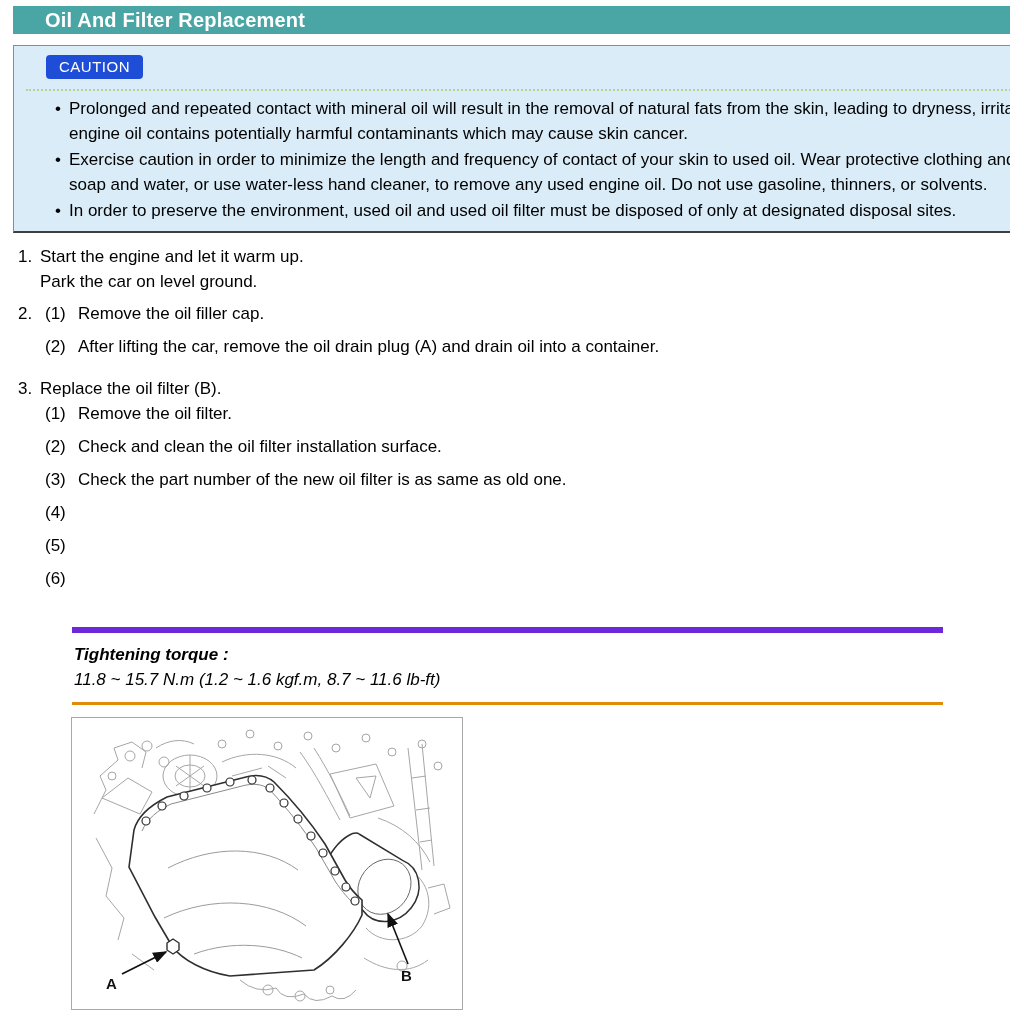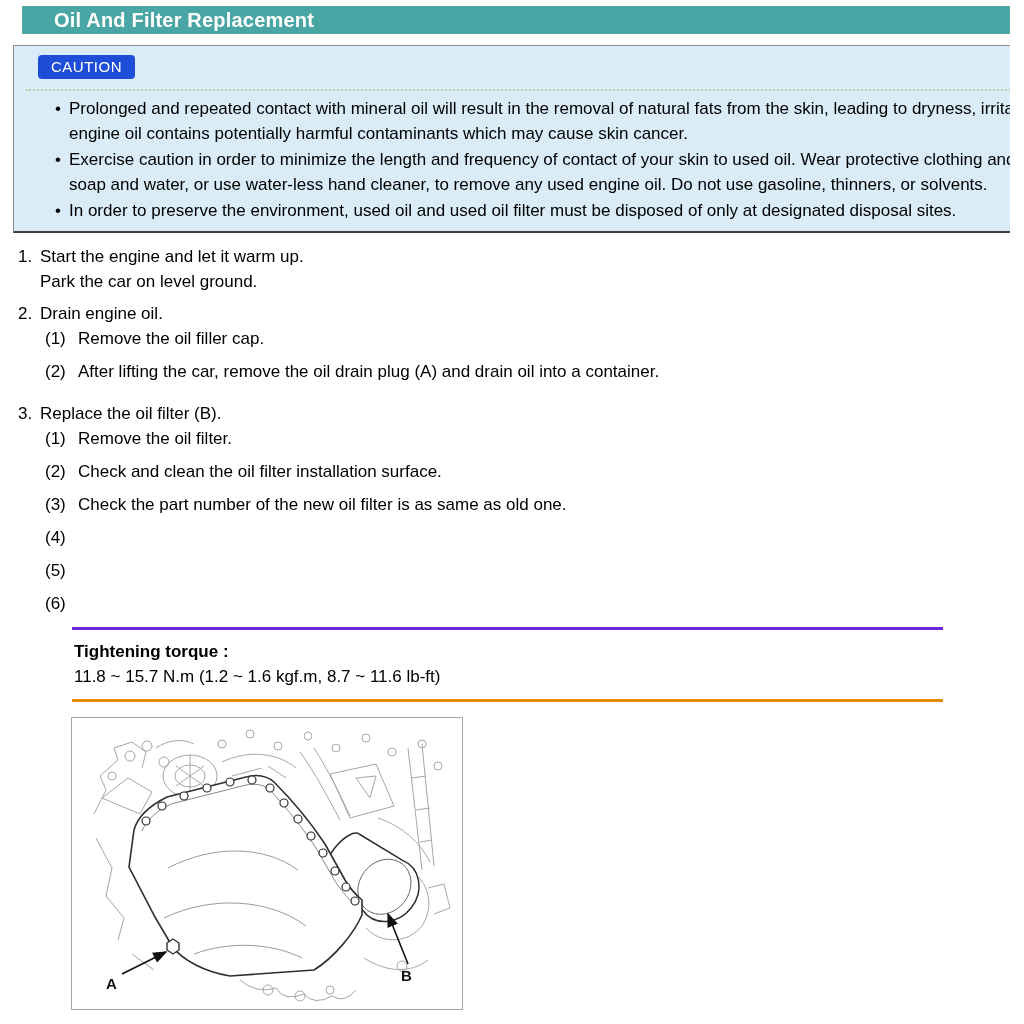--- a/index.html
+++ b/index.html
@@ -3,31 +3,31 @@
 <meta charset="utf-8">
 <style>
   html,body{margin:0;padding:0;}
   body{
     width:1024px;height:1024px;background:#ffffff;overflow:hidden;
     font-family:"Liberation Sans",sans-serif;color:#000;
   }
   .viewport{position:relative;width:1010px;height:1024px;overflow:hidden;background:#fff;}
 
   
-  .header-bar{position:absolute;left:13px;top:6px;width:997px;height:28px;background:#4aa5a5;margin-left:9px;}
+  .header-bar{position:absolute;left:13px;top:6px;width:997px;height:28px;background:#4aa5a5;}
   .header-title{position:absolute;left:32px;top:3px;font-size:20px;font-weight:bold;color:#ffffff;letter-spacing:.2px;white-space:nowrap;}
 
   
   .caution-box{
     position:absolute;left:13px;top:45px;width:1250px;height:188px;box-sizing:border-box;
     background:#d9ecf8;border:1px solid #8c8c8c;border-bottom:2px solid #3f3f3f;
     padding:9px 0 0 20px;overflow:hidden;
   }
   .caution-badge{
-    display:inline-block;margin-left:4px;background:#1e4ed8;color:#fff;
+    display:inline-block;margin-left:12px;background:#1e4ed8;color:#fff;
     font-size:15px;letter-spacing:.5px;padding:3px 13px 4px 13px;border-radius:4px;
   }
   .dotted-sep{width:1180px;height:0;border-top:2px dotted #aed596;margin:10px 0 5px -8px;}
   .cb{display:flex;margin-top:1px;font-size:17px;line-height:25px;}
   .cb-dot{width:14px;margin-left:21px;flex:none;}
   .cb-lines .ln{white-space:nowrap;}
 
   
   .steps{position:absolute;left:18px;top:244px;width:986px;font-size:17px;line-height:25px;}
   .step{display:flex;}
@@ -37,22 +37,22 @@
   .step-body{flex:1;}
   .ln{white-space:nowrap;}
   .substeps{margin-left:5px;}
   .sub{display:flex;margin-top:8px;}
   .sub:first-child{margin-top:0;}
   .sub-num{width:33px;flex:none;}
 
   
   .torque{
     position:absolute;left:72px;top:627px;width:871px;box-sizing:border-box;
-    border-top:3px solid #6d28d9;border-bottom:3px solid #e08c06;
-    padding:9px 0 10px 2px;font-size:17px;line-height:25px;
+    border-top:6px solid #6d28d9;border-bottom:3px solid #e08c06;
+    padding:9px 0 10px 2px;font-size:17px;line-height:25px;font-style:italic;
   }
   .torque-label{font-weight:bold;}
 
   
   .figure-box{
     position:absolute;left:71px;top:717px;width:392px;height:293px;box-sizing:border-box;
     border:1px solid #a8a8a8;background:#fff;
   }
 </style>
 </head>
@@ -96,21 +96,20 @@
       <div class="step-num">1.</div>
       <div class="step-body">
         <div class="ln">Start the engine and let it warm up.</div>
         <div class="ln">Park the car on level ground.</div>
       </div>
     </div>
 
     <div class="step">
       <div class="step-num">2.</div>
       <div class="step-body">
-        <div class="ln">Drain engine oil.</div>
         <div class="substeps">
           <div class="sub">
             <div class="sub-num">(1)</div>
             <div class="ln">Remove the oil filler cap.</div>
           </div>
           <div class="sub">
             <div class="sub-num">(2)</div>
             <div class="ln">After lifting the car, remove the oil drain plug (A) and drain oil into a container.</div>
           </div>
         </div>

